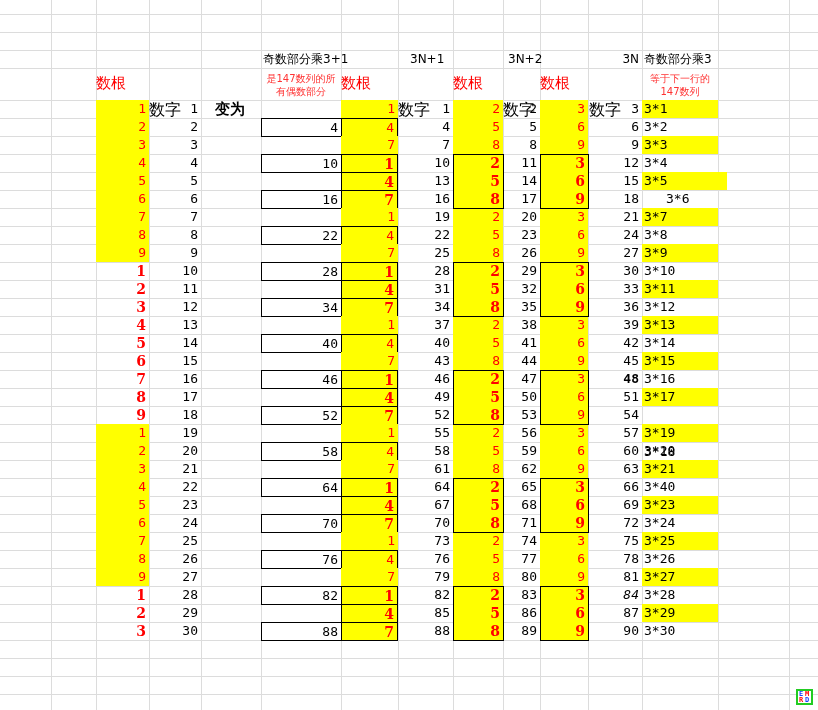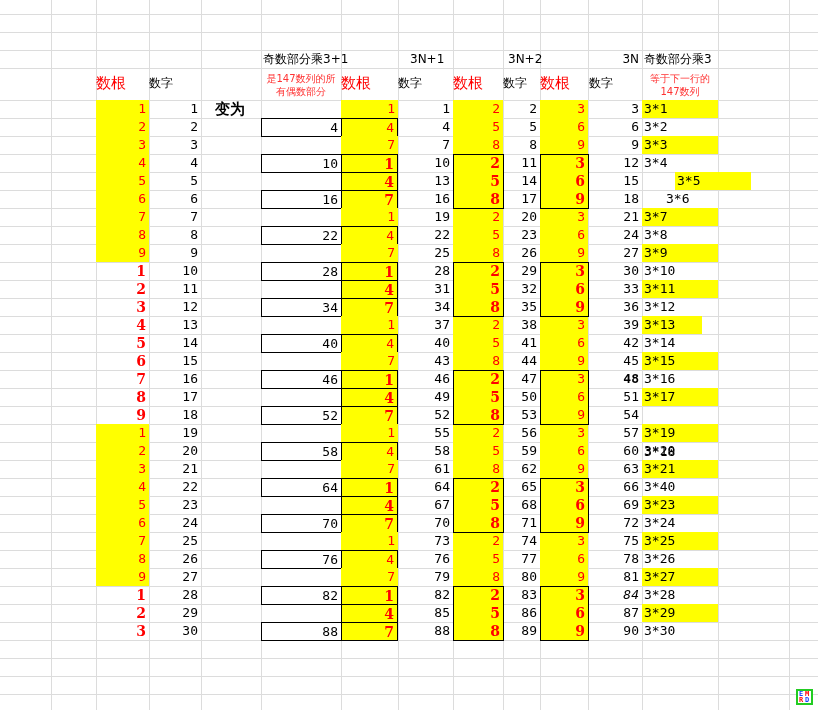--- a/index.html
+++ b/index.html
@@ -8,21 +8,21 @@
   .grid-v { position:absolute; top:0; width:1px; height:710px; background:#dcdcdc; }
   .grid-h { position:absolute; left:0; height:1px; width:818px; background:#dcdcdc; }
   .cell { position:absolute; box-sizing:border-box; height:18px; line-height:18px; white-space:nowrap; overflow:visible; }
   .r { text-align:right; padding-right:3px; }
   .l { text-align:left; padding-left:2px; }
   .c { text-align:left; }
   .yel { background:#ffff00; }
   .red { color:#ff0000; }
   .bold { font-weight:bold; font-family:"DejaVu Serif","Liberation Serif",serif; font-size:14px; }
   .box { border:1px solid #000; }
-  .hdr { font-family:Liberation Serif, serif; font-size:12px; }
+  .hdr { font-family:Liberation Serif, serif; font-size:16px;margin-top:27px; }
   .hdr-red { font-family:"DejaVu Sans","Liberation Sans",sans-serif; font-size:15px; color:#ff0000; }
   .sub-red { font-family:"DejaVu Sans","Liberation Sans",sans-serif; font-size:10px; color:#ff3333; line-height:13px; text-align:center; white-space:normal; }
   .title { font-family:"DejaVu Sans","Liberation Sans",sans-serif; font-size:12px; }
   .big { font-family:"DejaVu Sans","Liberation Sans",sans-serif; font-size:15px; font-weight:bold; }
   .logo { position:absolute; left:796px; top:689px; width:17px; height:16px; border:2px solid #22cc22; box-sizing:border-box;
           font-family:"DejaVu Sans Mono",monospace; font-size:7px; line-height:6px; font-weight:bold; background:#fff; }
   .logo span { display:inline-block; width:6px; text-align:center; }
 </style>
 </head>
 <body>
@@ -144,21 +144,21 @@
     <div class="cell l" style="left: 642px; top: 154px; width: 76px;">3*4</div>
     <div class="cell r red yel " style="left: 96px; top: 172px; width: 53px;">5</div>
     <div class="cell r" style="left: 149px; top: 172px; width: 52px;">5</div>
     <div class="cell r" style="left: 261px; top: 172px; width: 80px;"></div>
     <div class="cell r red yel bold box" style="left: 341px; top: 172px; width: 57px; height: 19px;">4</div>
     <div class="cell r" style="left: 398px; top: 172px; width: 55px;">13</div>
     <div class="cell r red yel bold" style="left: 453px; top: 172px; width: 50px;">5</div>
     <div class="cell r" style="left: 503px; top: 172px; width: 37px;">14</div>
     <div class="cell r red yel bold" style="left: 540px; top: 172px; width: 48px;">6</div>
     <div class="cell r" style="left: 588px; top: 172px; width: 54px;">15</div>
-    <div class="cell l yel" style="left: 642px; top: 172px; width: 76px; margin-left: 33px;">3*5</div>
+    <div class="cell l yel" style="left: 642px; top: 172px; width: 85px;">3*5</div>
     <div class="cell r red yel " style="left: 96px; top: 190px; width: 53px;">6</div>
     <div class="cell r" style="left: 149px; top: 190px; width: 52px;">6</div>
     <div class="cell r box" style="left: 261px; top: 190px; width: 81px; height: 19px;">16</div>
     <div class="cell r red yel bold box" style="left: 341px; top: 190px; width: 57px; height: 19px;">7</div>
     <div class="cell r" style="left: 398px; top: 190px; width: 55px;">16</div>
     <div class="cell r red yel bold" style="left: 453px; top: 190px; width: 50px;">8</div>
     <div class="cell r" style="left: 503px; top: 190px; width: 37px;">17</div>
     <div class="cell r red yel bold" style="left: 540px; top: 190px; width: 48px;">9</div>
     <div class="cell r" style="left: 588px; top: 190px; width: 54px;">18</div>
     <div class="cell l" style="left: 642px; top: 190px; width: 76px; padding-left: 24px;">3*6</div>
@@ -224,21 +224,21 @@
     <div class="cell l" style="left: 642px; top: 298px; width: 76px;">3*12</div>
     <div class="cell r red bold" style="left: 96px; top: 316px; width: 53px;">4</div>
     <div class="cell r" style="left: 149px; top: 316px; width: 52px;">13</div>
     <div class="cell r" style="left: 261px; top: 316px; width: 80px;"></div>
     <div class="cell r red yel " style="left: 341px; top: 316px; width: 57px;">1</div>
     <div class="cell r" style="left: 398px; top: 316px; width: 55px;">37</div>
     <div class="cell r red yel " style="left: 453px; top: 316px; width: 50px;">2</div>
     <div class="cell r" style="left: 503px; top: 316px; width: 37px;">38</div>
     <div class="cell r red yel " style="left: 540px; top: 316px; width: 48px;">3</div>
     <div class="cell r" style="left: 588px; top: 316px; width: 54px;">39</div>
-    <div class="cell l yel" style="left: 642px; top: 316px; width: 60px;">3*13</div>
+    <div class="cell l yel" style="left: 642px; top: 316px; width: 76px;">3*13</div>
     <div class="cell r red bold" style="left: 96px; top: 334px; width: 53px;">5</div>
     <div class="cell r" style="left: 149px; top: 334px; width: 52px;">14</div>
     <div class="cell r box" style="left: 261px; top: 334px; width: 81px; height: 19px;">40</div>
     <div class="cell r red yel box" style="left: 341px; top: 334px; width: 57px; height: 19px;">4</div>
     <div class="cell r" style="left: 398px; top: 334px; width: 55px;">40</div>
     <div class="cell r red yel " style="left: 453px; top: 334px; width: 50px;">5</div>
     <div class="cell r" style="left: 503px; top: 334px; width: 37px;">41</div>
     <div class="cell r red yel " style="left: 540px; top: 334px; width: 48px;">6</div>
     <div class="cell r" style="left: 588px; top: 334px; width: 54px;">42</div>
     <div class="cell l" style="left: 642px; top: 334px; width: 76px;">3*14</div>

